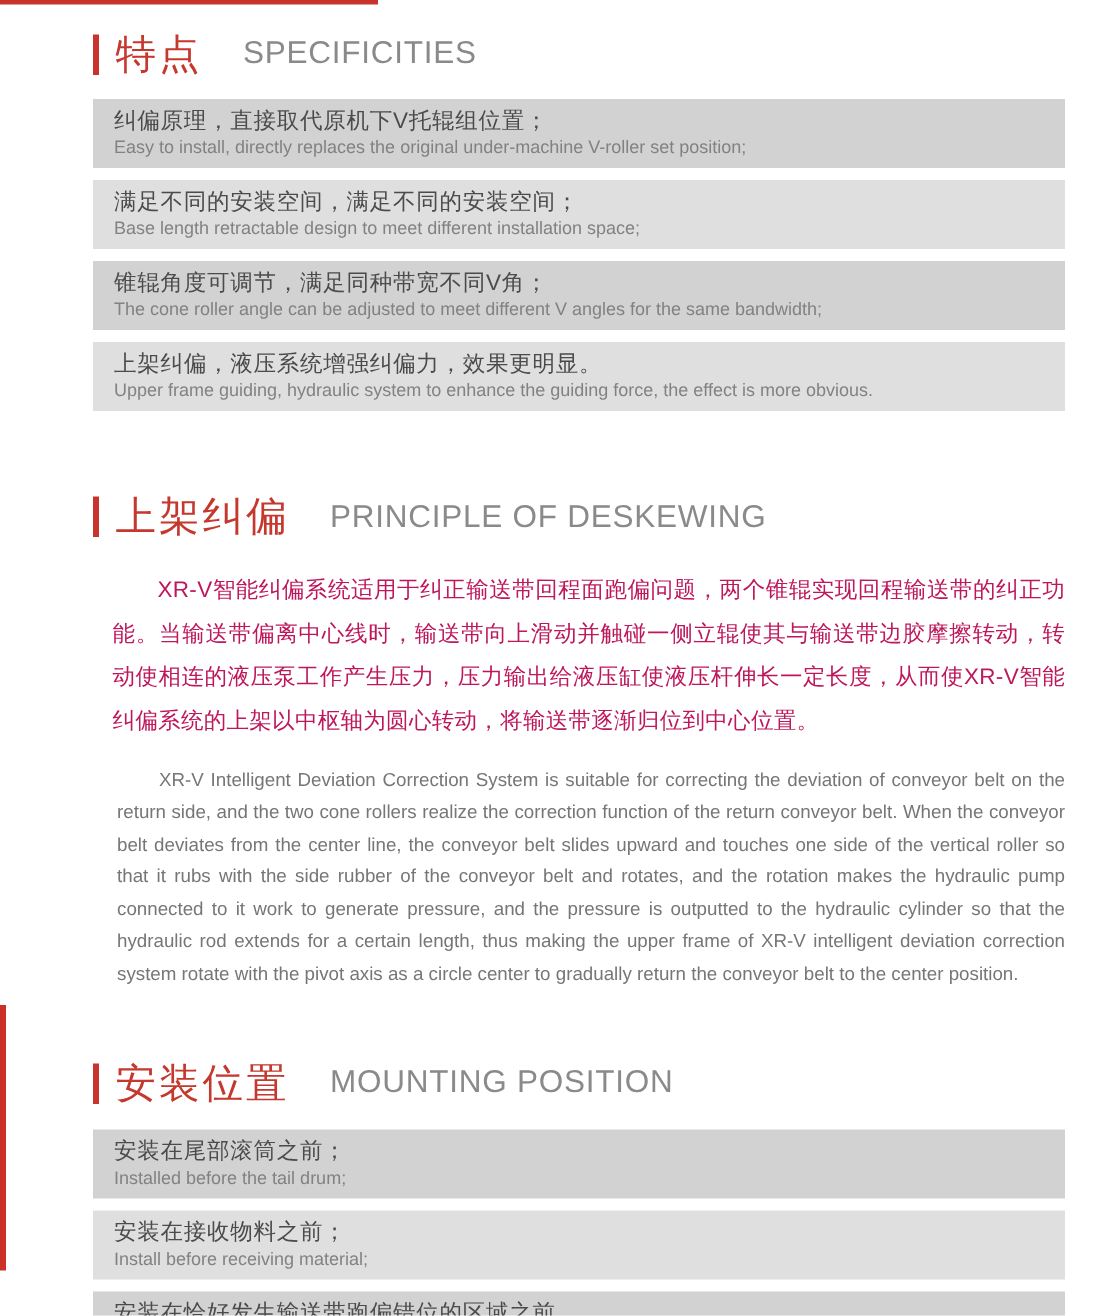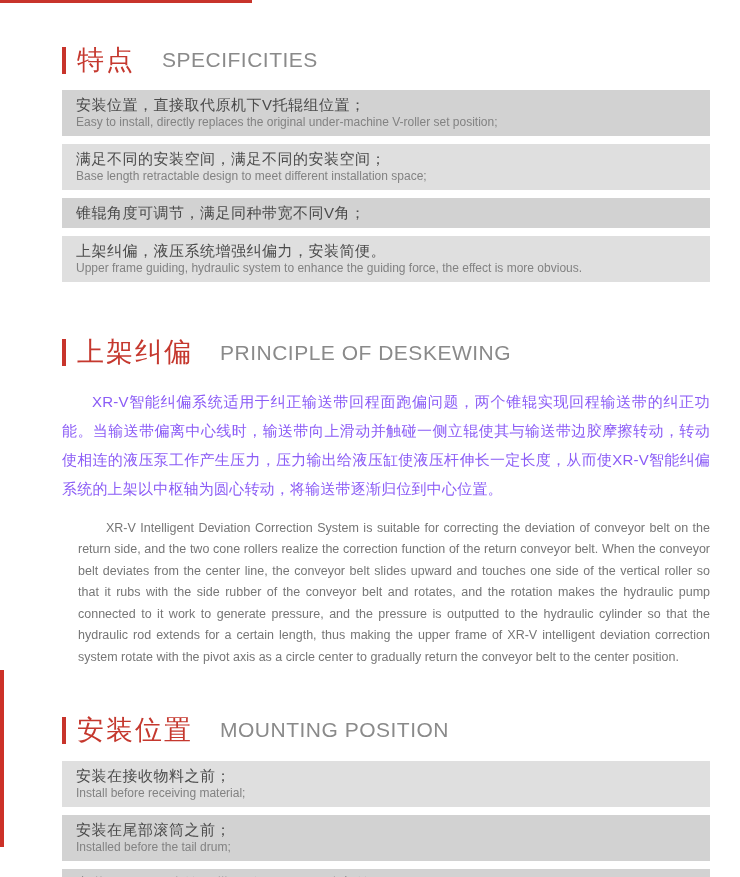--- a/index.html
+++ b/index.html
@@ -36,46 +36,47 @@
     letter-spacing: 2px;
     line-height: 1.2;
     font-weight: 500;
   }
   .sec-head .en-title {
     font-size: 21px; color: #8a8a8a;
     margin-left: 27px; letter-spacing: 0.5px;
     font-weight: 400;
   }
 
-  .sec1 { padding-top: 44px; }
+  .sec1 { padding-top: 20px; }
   .bars { margin-top: 14px; }
   .bar {
     width: 634px;
     padding: 5px 0 6px 14px;
     margin-bottom: 8px;
   }
   .bar.dark  { background: #d2d2d2; }
   .bar.light { background: #dfdfdf; }
   .bar .bar-zh {
     font-size: 15px; color: #4b4b4b;
     line-height: 19px; letter-spacing: 0.5px;
   }
   .bar .bar-en {
     font-size: 12px; color: #828282;
     line-height: 15px; margin-top: 1px;
   }
 
   .sec2 { margin-top: 54px; }
   .para-zh {
     margin-top: 18px;
-    font-size: 15px; color: #8b5cf6;
+    font-size: 15px; color: #be185d;
     line-height: 29px;
     text-align: justify;
     text-indent: 2em;
     letter-spacing: 0.2px;
+    margin-left: 13px;
   }
   .para-en {
     margin-top: 13px;
     font-size: 12.5px; color: #767676;
     line-height: 21.5px;
     text-align: justify;
     text-indent: 28px;
     margin-left: 16px;
   }
 
@@ -90,32 +91,33 @@
 <div class="content">
 
   <section class="sec1">
     <div class="sec-head">
       <span class="tick"></span>
       <span class="zh-title">特点</span>
       <span class="en-title">SPECIFICITIES</span>
     </div>
     <div class="bars">
       <div class="bar dark">
-        <div class="bar-zh">安装位置，直接取代原机下V托辊组位置；</div>
+        <div class="bar-zh">纠偏原理，直接取代原机下V托辊组位置；</div>
         <div class="bar-en">Easy to install, directly replaces the original under-machine V-roller set position;</div>
       </div>
       <div class="bar light">
         <div class="bar-zh">满足不同的安装空间，满足不同的安装空间；</div>
         <div class="bar-en">Base length retractable design to meet different installation space;</div>
       </div>
       <div class="bar dark">
         <div class="bar-zh">锥辊角度可调节，满足同种带宽不同V角；</div>
+        <div class="bar-en">The cone roller angle can be adjusted to meet different V angles for the same bandwidth;</div>
       </div>
       <div class="bar light">
-        <div class="bar-zh">上架纠偏，液压系统增强纠偏力，安装简便。</div>
+        <div class="bar-zh">上架纠偏，液压系统增强纠偏力，效果更明显。</div>
         <div class="bar-en">Upper frame guiding, hydraulic system to enhance the guiding force, the effect is more obvious.</div>
       </div>
     </div>
   </section>
 
   <section class="sec2">
     <div class="sec-head">
       <span class="tick"></span>
       <span class="zh-title">上架纠偏</span>
       <span class="en-title">PRINCIPLE OF DESKEWING</span>
@@ -124,27 +126,27 @@
     <p class="para-en">XR-V Intelligent Deviation Correction System is suitable for correcting the deviation of conveyor belt on the return side, and the two cone rollers realize the correction function of the return conveyor belt. When the conveyor belt deviates from the center line, the conveyor belt slides upward and touches one side of the vertical roller so that it rubs with the side rubber of the conveyor belt and rotates, and the rotation makes the hydraulic pump connected to it work to generate pressure, and the pressure is outputted to the hydraulic cylinder so that the hydraulic rod extends for a certain length, thus making the upper frame of XR-V intelligent deviation correction system rotate with the pivot axis as a circle center to gradually return the conveyor belt to the center position.</p>
   </section>
 
   <section class="sec3">
     <div class="sec-head">
       <span class="tick"></span>
       <span class="zh-title">安装位置</span>
       <span class="en-title">MOUNTING POSITION</span>
     </div>
     <div class="bars">
+      <div class="bar dark">
+        <div class="bar-zh">安装在尾部滚筒之前；</div>
+        <div class="bar-en">Installed before the tail drum;</div>
+      </div>
       <div class="bar light">
         <div class="bar-zh">安装在接收物料之前；</div>
         <div class="bar-en">Install before receiving material;</div>
-      </div>
-      <div class="bar dark">
-        <div class="bar-zh">安装在尾部滚筒之前；</div>
-        <div class="bar-en">Installed before the tail drum;</div>
       </div>
       <div class="bar dark">
         <div class="bar-zh">安装在恰好发生输送带跑偏错位的区域之前。</div>
 
       </div>
     </div>
   </section>
 
 </div>
 

